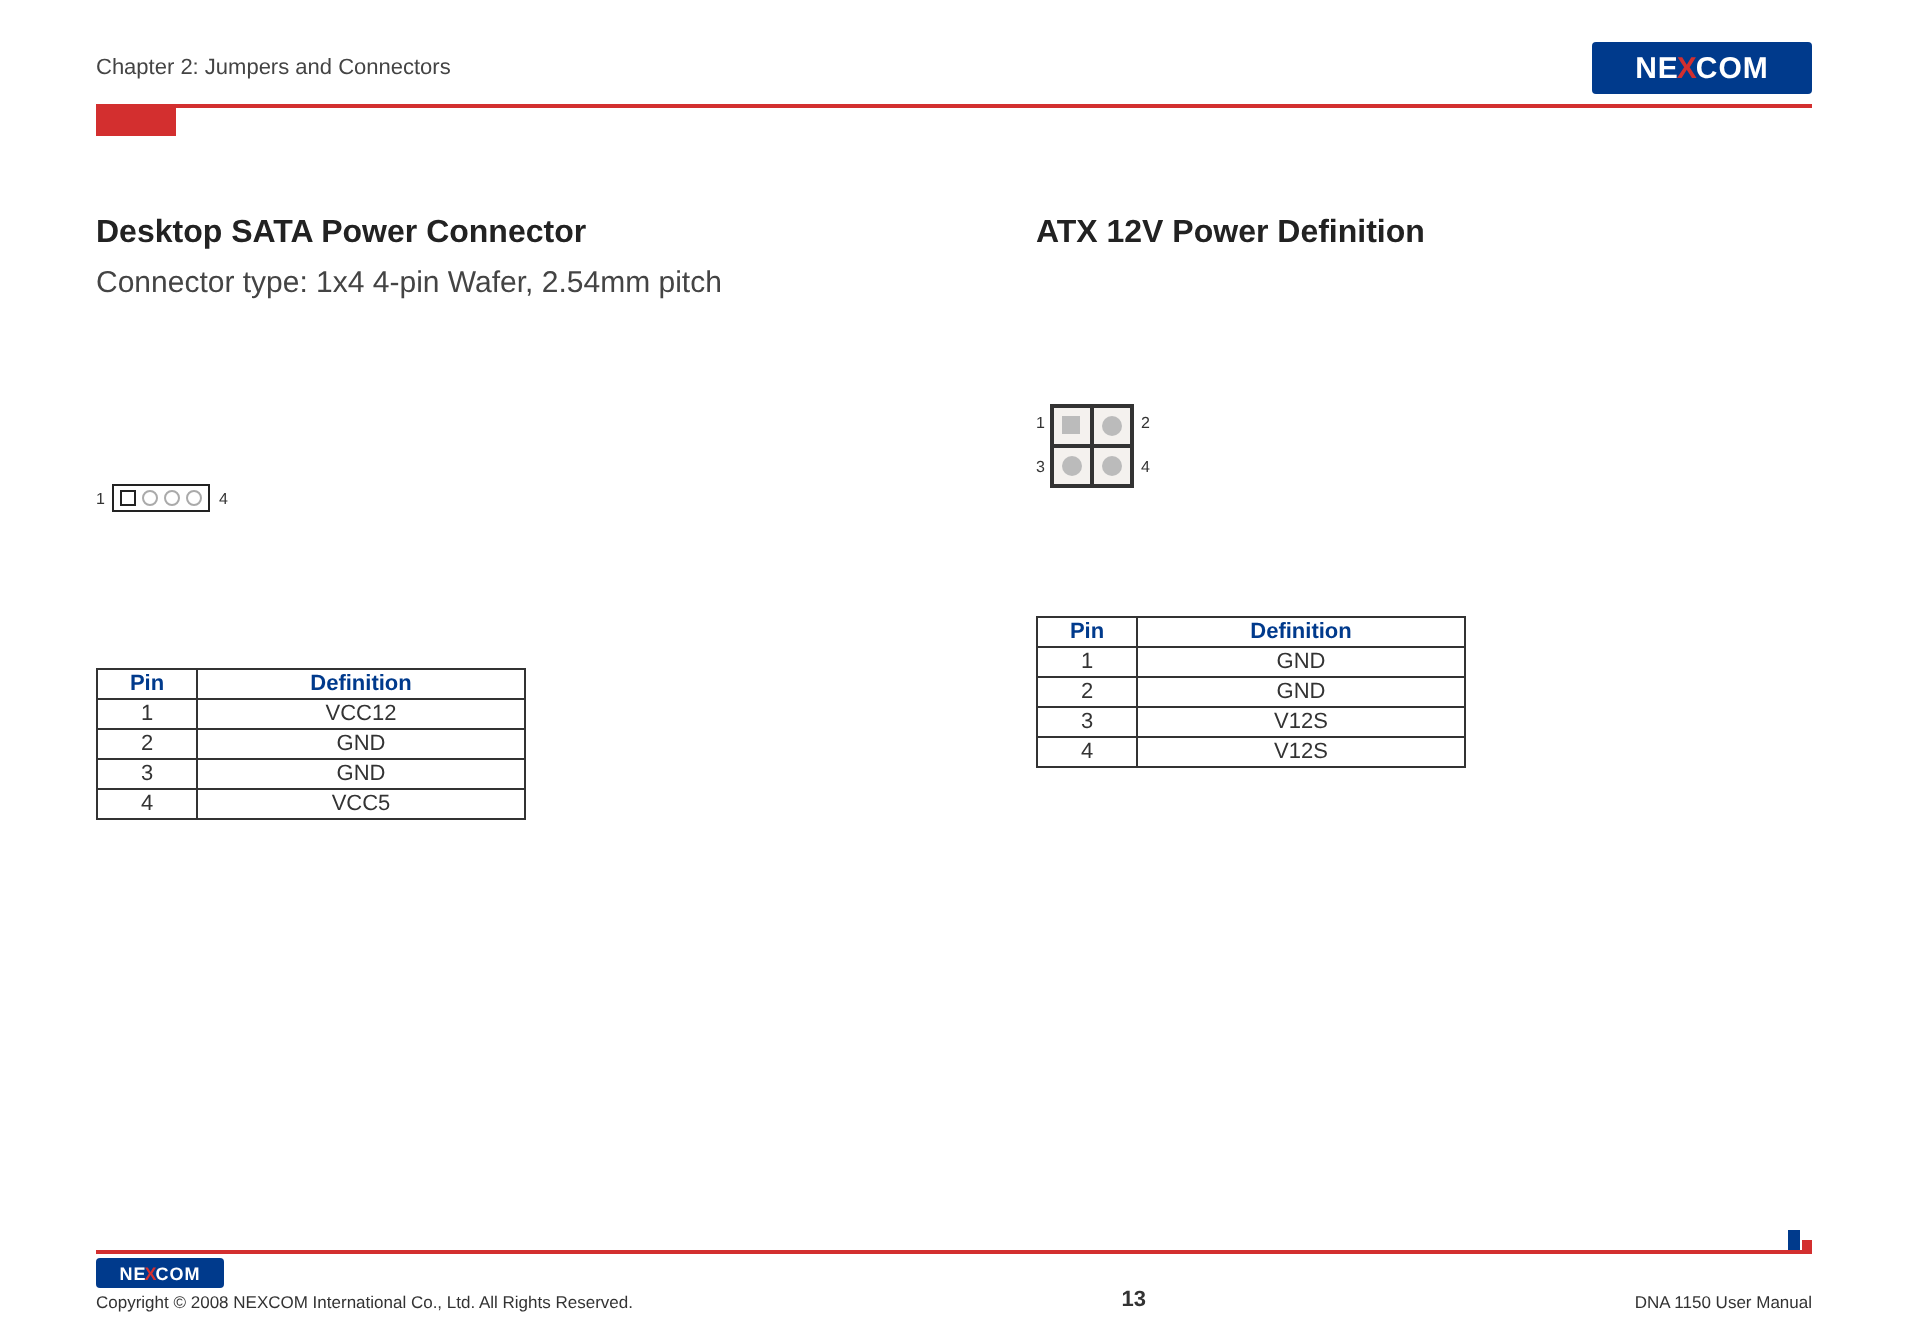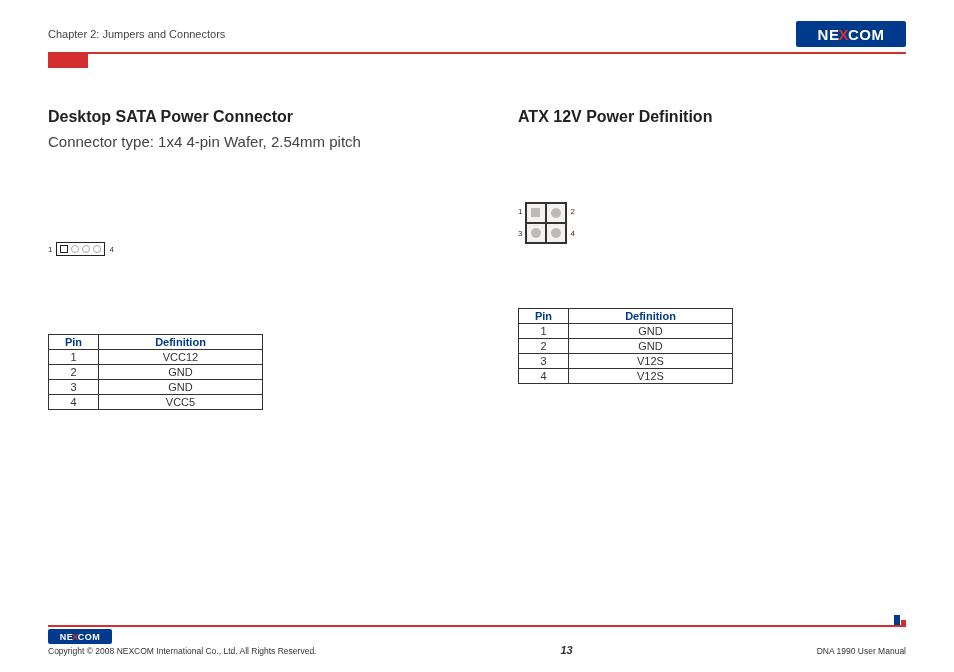--- a/index.html
+++ b/index.html
@@ -154,21 +154,21 @@
     font-size: 9px;
     display: flex;
     align-items: center;
     justify-content: center;
     letter-spacing: 0.5px;
     border-radius: 2px;
     margin-bottom: 2px;
   }
   .footer-logo .x { color: #d32f2f; margin: 0 -1px; }
   .footer-left { display: flex; flex-direction: column; align-items: flex-start; }
-  .page-num { font-weight: bold; font-size: 11px; font-style: italic; }
+  .page-num { font-weight: bold; font-size: 11px; }
   .footer-deco {
     position: absolute;
     right: 0;
     top: -10px;
     display: flex;
     gap: 1px;
     align-items: flex-end;
   }
   .footer-deco .b1 { width: 6px; height: 10px; background: #003a8c; }
   .footer-deco .b2 { width: 5px; height: 5px; background: #d32f2f; }
@@ -299,15 +299,15 @@
   <div class="footer-row">
     <div class="footer-left">
       <div class="footer-logo">
         <span>NE</span>
           <span class="x">X</span>
           <span>COM</span>
       </div>
       <div>Copyright © 2008 NEXCOM International Co., Ltd. All Rights Reserved.</div>
     </div>
     <div class="page-num">13</div>
-    <div>DNA 1990 User Manual</div>
+    <div>DNA 1150 User Manual</div>
   </div>
 </div>
 
 </body></html>

